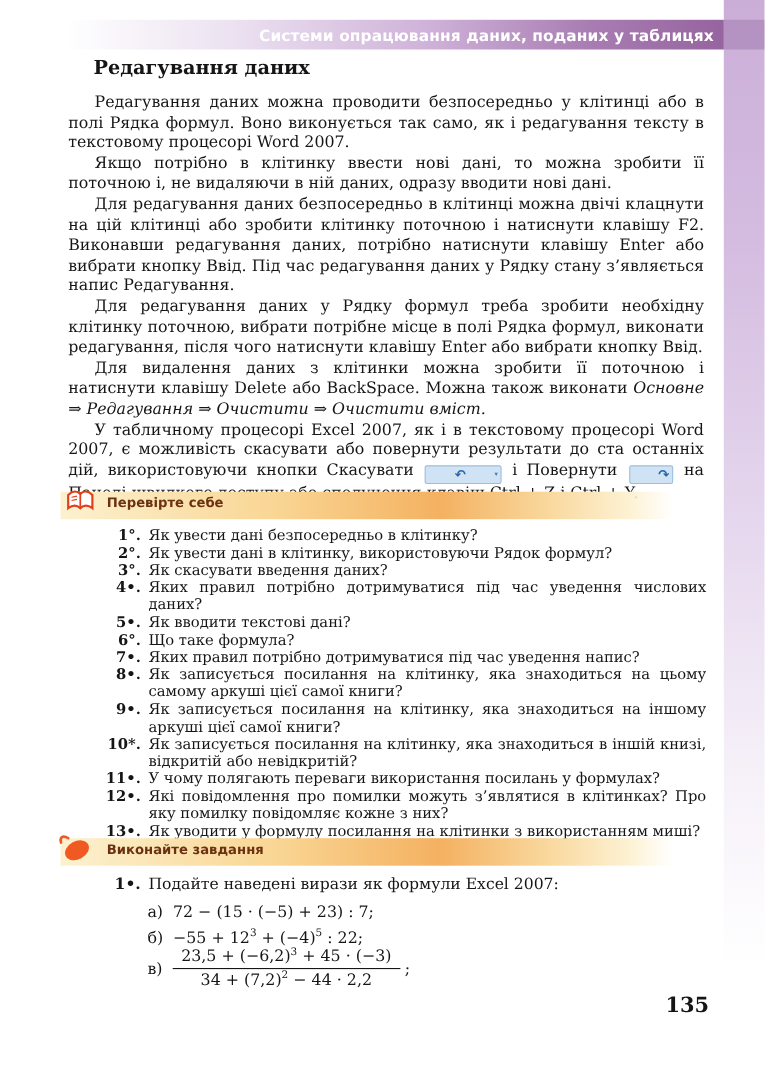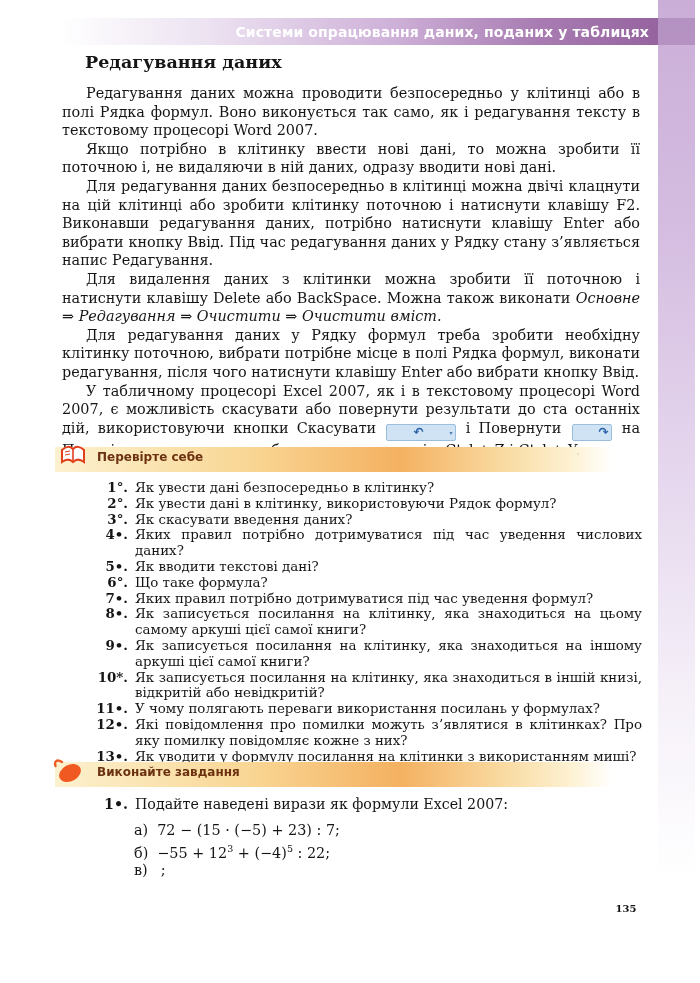--- a/index.html
+++ b/index.html
@@ -54,42 +54,42 @@
   .sub{position:absolute;font-size:14.4px;}
   .sub-label{display:inline-block;margin-right:9px;}
   .sub-a{left:134px;top:822px;}
   .sub-b{left:134px;top:845px;}
   .sub-v{left:134px;top:862px;display:flex;align-items:center;}
   .frac{display:inline-flex;flex-direction:column;text-align:center;}
   .frac .num{padding:0 8px 2px;border-bottom:1.4px solid #151515;}
   .frac .den{padding:2px 8px 0;}
   .frac-tail{margin-left:4px;}
 
-  .page-number{position:absolute;left:605px;top:903px;width:42px;text-align:center;font-weight:bold;font-size:10px;}
+  .page-number{position:absolute;left:605px;top:903px;width:42px;text-align:left;font-weight:bold;font-size:19px;}
 </style>
 </head>
 <body>
 
 <div class="page">
 
   <div class="stripe"></div>
 
   <div class="header-band">
     <span>Системи опрацювання даних, поданих у таблицях</span>
   </div>
   <div class="band-overlay"></div>
 
   <h1 class="page-title">Редагування даних</h1>
 
   <div class="body-text">
     <p><span>Редагування даних можна проводити безпосередньо у клітинці або в полі </span><span class="b">Рядка формул</span><span>. Воно виконується так само, як і редагування тексту в текстовому процесорі </span><span class="b">Word 2007.</span></p>
     <p><span>Якщо потрібно в клітинку ввести нові дані, то можна зробити її поточною і, не видаляючи в ній даних, одразу вводити нові дані.</span></p>
     <p><span>Для редагування даних безпосередньо в клітинці можна двічі клацнути на цій клітинці або зробити клітинку поточною і натиснути клавішу </span><span class="b">F2</span><span>. Виконавши редагування даних, потрібно натиснути клавішу </span><span class="b">Enter</span><span> або вибрати кнопку </span><span class="b">Ввід</span><span>. Під час редагування даних </span><span class="b">у Рядку стану</span><span> з’являється напис </span><span class="b">Редагування.</span></p>
+    <p><span>Для редагування даних у </span><span class="b">Рядку формул</span><span> треба зробити необхідну клітинку поточною, вибрати потрібне місце в полі </span><span class="b">Рядка формул</span><span>, виконати редагування, після чого натиснути клавішу </span><span class="b">Enter</span><span> або вибрати кнопку </span><span class="b">Ввід.</span></p>
     <p><span>Для видалення даних з клітинки можна зробити її поточною і натиснути клавішу </span><span class="b">Delete</span><span> або </span><span class="b">BackSpace</span><span>. Можна також виконати </span><span class="b i">Основне ⇒ Редагування ⇒ Очистити ⇒ Очистити вміст.</span></p>
-    <p><span>Для редагування даних у </span><span class="b">Рядку формул</span><span> треба зробити необхідну клітинку поточною, вибрати потрібне місце в полі </span><span class="b">Рядка формул</span><span>, виконати редагування, після чого натиснути клавішу </span><span class="b">Enter</span><span> або вибрати кнопку </span><span class="b">Ввід.</span></p>
     <p><span>У табличному процесорі </span><span class="b">Excel 2007</span><span>, як і в текстовому процесорі </span><span class="b">Word 2007</span><span>, є можливість скасувати або повернути результати до ста останніх дій, використовуючи кнопки </span><span class="b">Скасувати </span><span class="ibtn">
           <span>↶</span>
           <span class="caret">▾</span>
         </span><span> і </span><span class="b">Повернути </span><span class="ibtn">
           <span>↷</span>
         </span><span> на </span><span class="b">Панелі швидкого доступу</span><span> або сполучення клавіш </span><span class="b">Ctrl + Z</span><span> і </span><span class="b">Ctrl + Y.</span></p>
   </div>
 
   <div class="band check-band">
     <span class="band-icon">
@@ -128,21 +128,21 @@
       <span class="q-text"><span>Як вводити текстові дані?</span></span>
     </li>
 
     <li class="q">
       <span class="q-marker">6°.</span>
       <span class="q-text"><span>Що таке формула?</span></span>
     </li>
 
     <li class="q">
       <span class="q-marker">7•.</span>
-      <span class="q-text"><span>Яких правил потрібно дотримуватися під час уведення формул?</span></span>
+      <span class="q-text"><span>Яких правил потрібно дотримуватися під час уведення напис?</span></span>
     </li>
 
     <li class="q">
       <span class="q-marker">8•.</span>
       <span class="q-text"><span>Як записується посилання на клітинку, яка знаходиться на цьому самому аркуші цієї самої книги?</span></span>
     </li>
 
     <li class="q">
       <span class="q-marker">9•.</span>
       <span class="q-text"><span>Як записується посилання на клітинку, яка знаходиться на іншому аркуші цієї самої книги?</span></span>
@@ -192,18 +192,22 @@
   <div class="sub sub-a">
     <span class="sub-label">а)</span><span><span>72 − (15 · (−5) + 23) : 7;</span></span>
   </div>
 
   <div class="sub sub-b">
     <span class="sub-label">б)</span><span><span>−55 + 12</span><span class="sup">3</span><span> + (−4)</span><span class="sup">5</span><span> : 22;</span></span>
   </div>
 
   <div class="sub sub-v">
     <span class="sub-label">в)</span>
+    <span class="frac">
+      <span class="num"><span>23,5 + (−6,2)</span><span class="sup">3</span><span> + 45 · (−3)</span></span>
+      <span class="den"><span>34 + (7,2)</span><span class="sup">2</span><span> − 44 · 2,2</span></span>
+    </span>
     <span class="frac-tail">;</span>
   </div>
 
   <div class="page-number">135</div>
 
 </div>
 
 </body></html>

